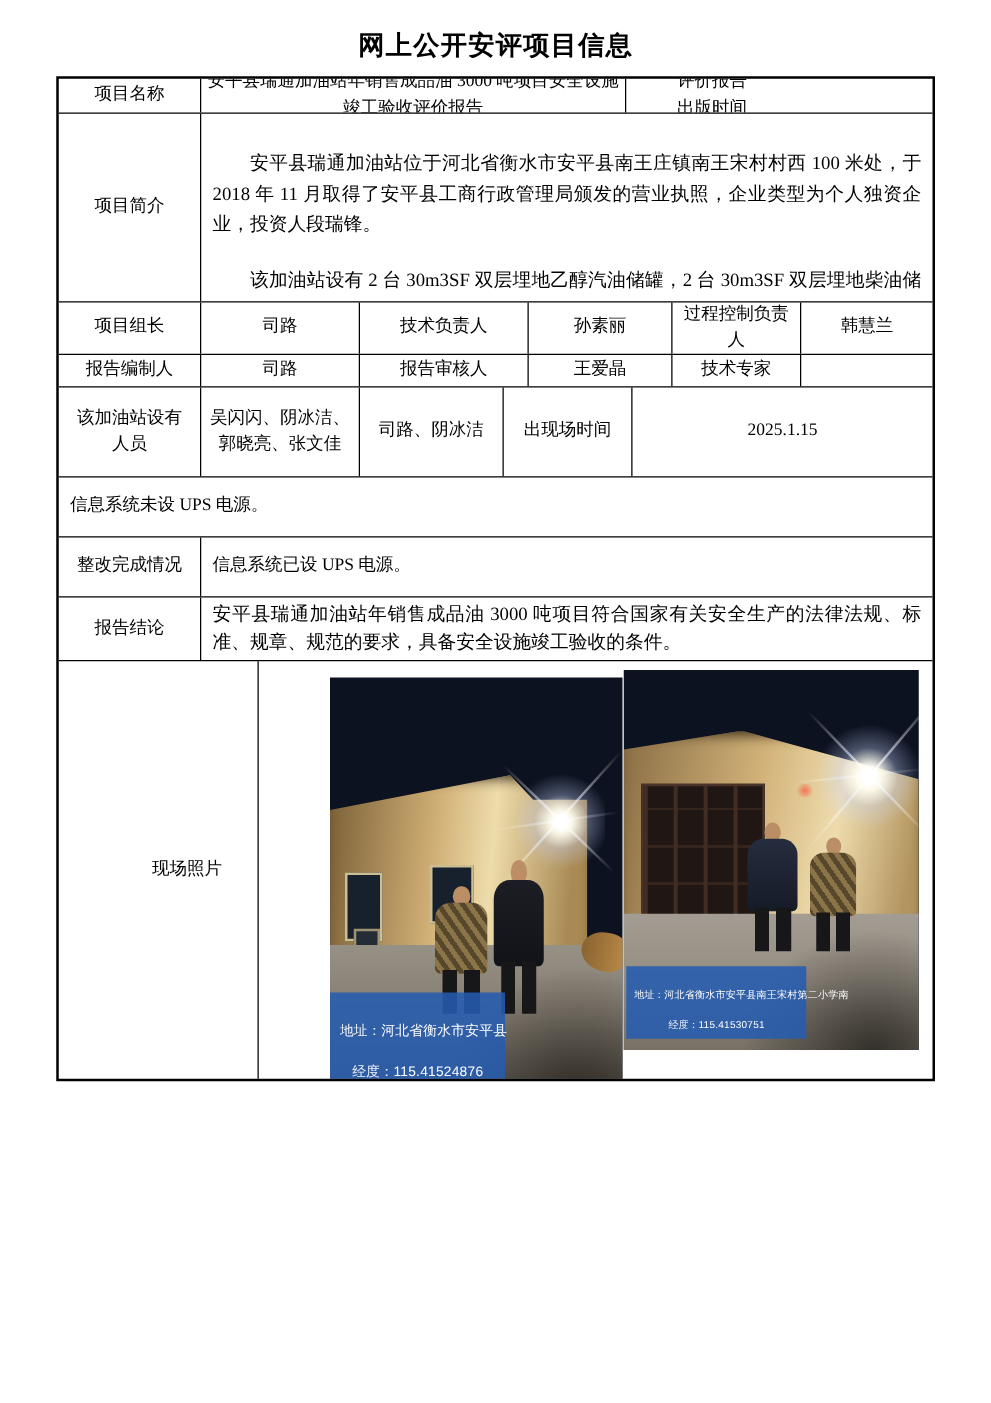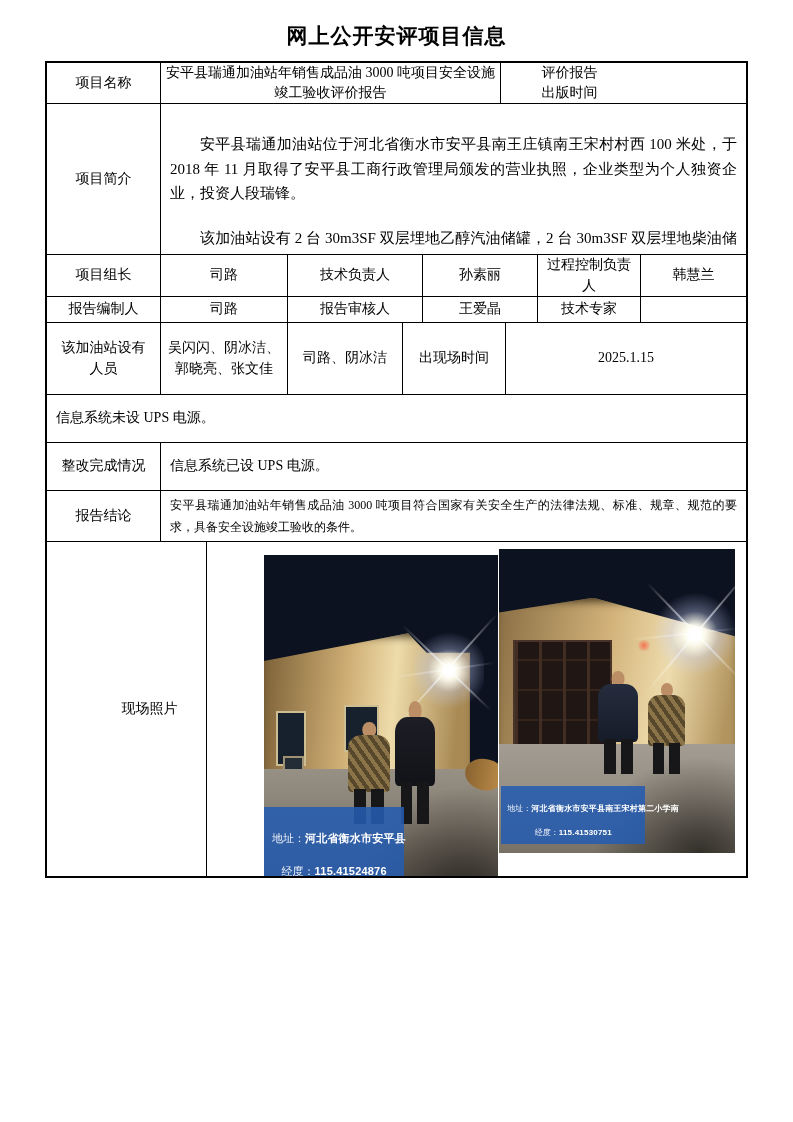--- a/index.html
+++ b/index.html
@@ -12,40 +12,40 @@
     position:absolute; top:22px; left:0; width:100%;
     text-align:center; font-size:21px; font-weight:bold; margin:0;
     letter-spacing:1px;
   }
   .doc-table {
     position:absolute; left:45px; top:61px; width:703px;
     border:2px solid #000; box-sizing:border-box; background:#fff;
   }
   .trow { display:flex; box-sizing:border-box; border-bottom:1px solid #000; }
   .trow:last-child { border-bottom:none;margin-left:46px; }
-  .h41{height:41px}.h151{height:151px}.h42{height:42px}.h26{height:26px}
+  .h41{height:28px}.h151{height:151px}.h42{height:42px}.h26{height:26px}
   .h72{height:72px}.h57{height:57px}.h48{height:48px}.h51{height:51px}.h334{height:334px}
   .c {
     border-right:1px solid #000; box-sizing:border-box;
     display:flex; align-items:center; justify-content:center;
     text-align:center; padding:2px 4px; font-size:14px; line-height:1.45;
     white-space:pre-line; overflow:hidden;
   }
   .c:last-child { border-right:none; }
   .w114{width:114px}.w340{width:340px}.w137{width:137px}
   .w127{width:127px}.w135{width:135px}.w115{width:115px}.w103{width:103px}
   .fx{flex:1}
   .c.txt {
     justify-content:flex-start; align-items:center; text-align:justify;
     white-space:normal; padding:3px 9px;
   }
   .c.intro { display:block; padding:8px 9px 0 9px; }
   .c.intro p { margin:0; text-indent:2em; font-size:15px; line-height:24.5px; text-align:justify; }
   .task-text { font-size:14px; line-height:18.5px; }
-  .concl-text { font-size:12px; line-height:22px; }
+  .concl-text { font-size:15px; line-height:22px; }
   .photo-cell { position:relative; padding:0; display:block; }
 
   
   .photo { position:absolute; overflow:hidden; background:#0c1220; }
   .photo1 { left:57px; top:13px; width:234px; height:340px; }
   .photo2 { left:292px; top:7px; width:236px; height:304px; }
   .wall { position:absolute; z-index:1; }
   .photo1 .wall {
     left:0; top:23%; width:88%; height:41%;
     background:linear-gradient(95deg,#7c6138,#cfae74 40%,#eedcab 62%,#a98a54 92%);
@@ -107,21 +107,21 @@
   .dog { position:absolute; z-index:7; left:86%; top:60%; width:16%; height:9%;
     background:linear-gradient(90deg,#8a6330,#b98a48); border-radius:50% 42% 42% 55%;
     transform:rotate(10deg); }
   .wm { position:absolute; z-index:9; background:rgba(38,92,175,.88); color:#fff;
     font-family:"Liberation Sans","DejaVu Sans",sans-serif; }
   .photo1 .wm { left:0; bottom:0; width:60%; height:26%; padding:6px 8px; box-sizing:border-box; font-size:11px; }
   .photo1 .wm .wm-line { line-height:18px; white-space:nowrap; }
   .photo2 .wm { left:1%; bottom:3%; width:61%; height:19%; padding:4px 6px; box-sizing:border-box; font-size:8px; }
   .photo2 .wm .wm-line { line-height:13px; white-space:nowrap; }
   .wm-k { opacity:.92; }
-  .wm-v { font-weight:bold; letter-spacing:.2px; }
+  .wm-v { font-weight:normal; letter-spacing:.2px; }
 </style>
 </head>
 <body>
 
 <h1 class="page-title">网上公开安评项目信息</h1>
 
 <div class="doc-table">
 
   <div class="trow h41">
     <div class="c w114">项目名称</div>

